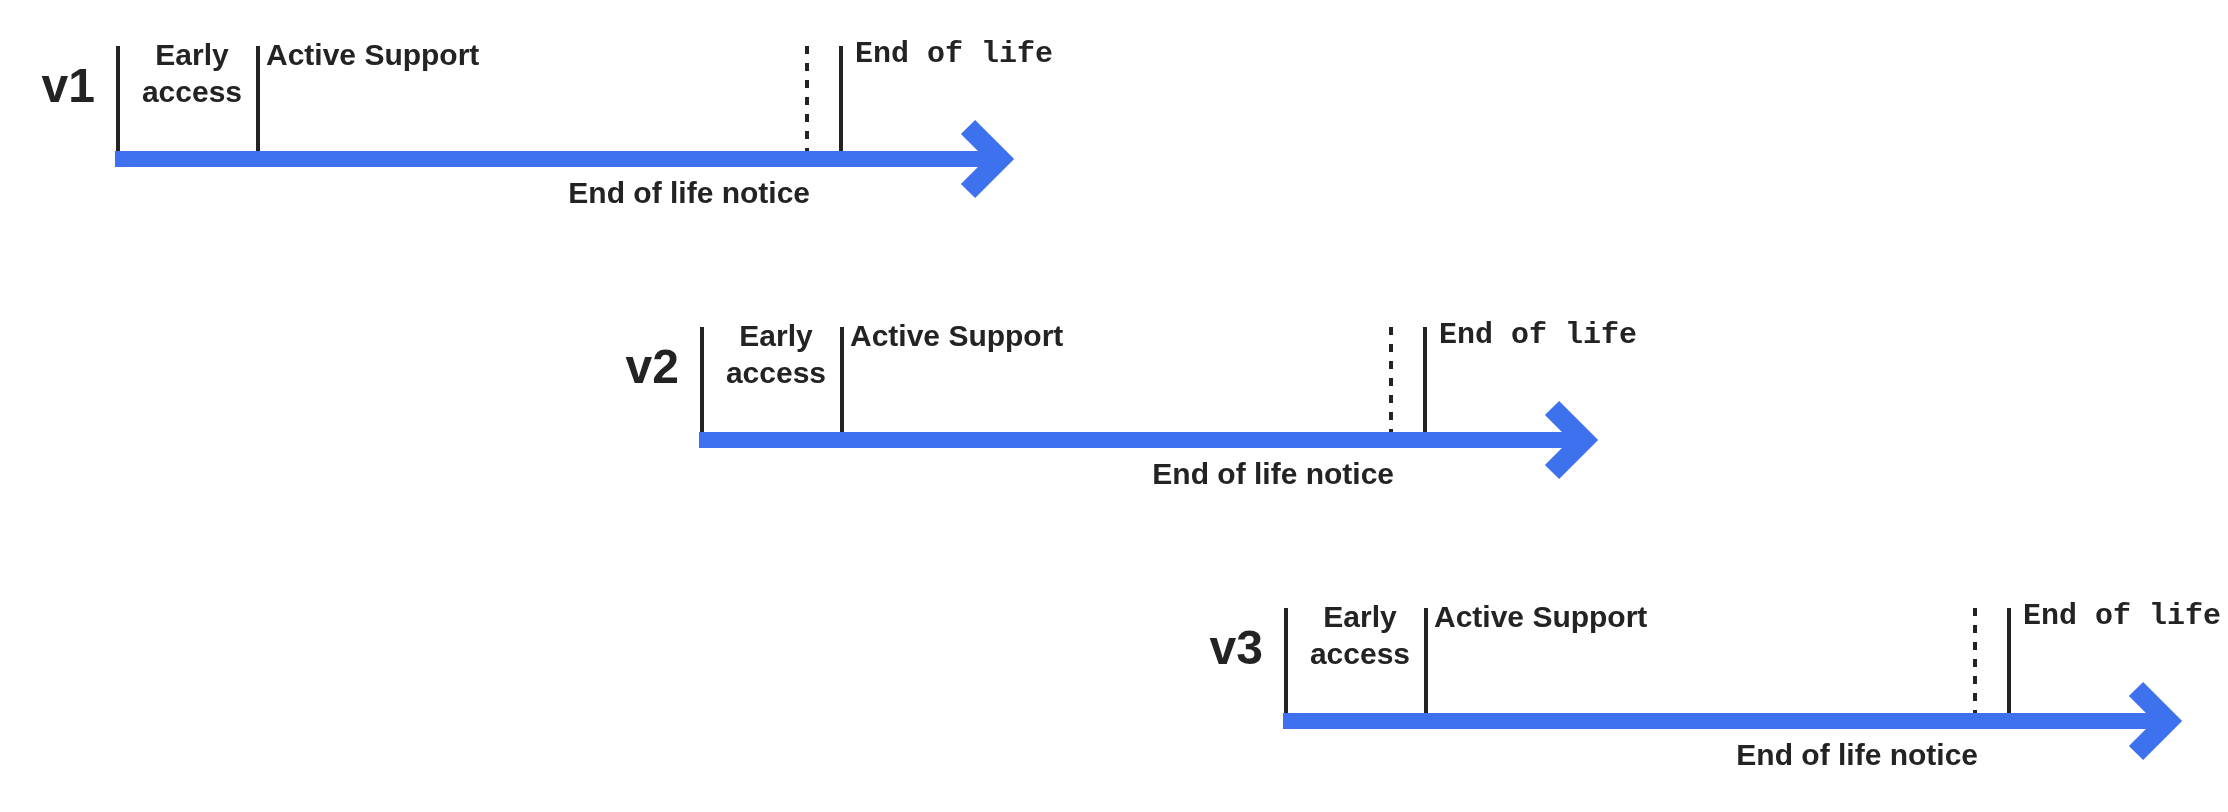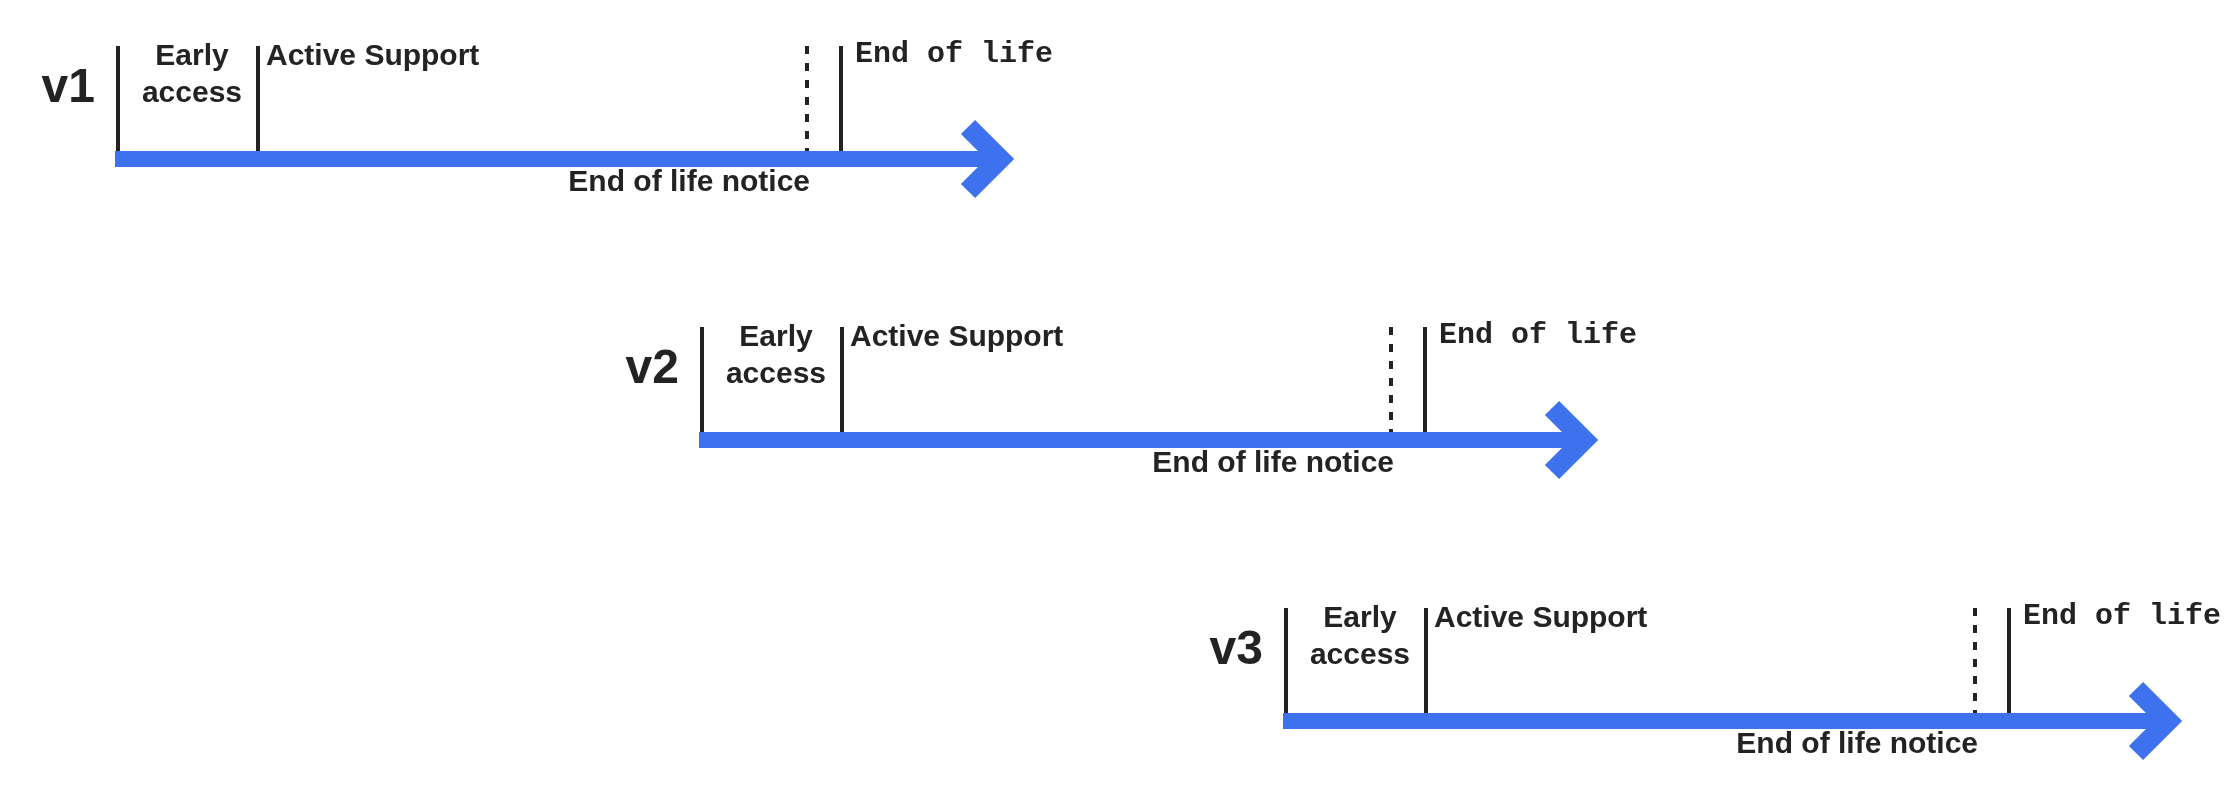--- a/index.html
+++ b/index.html
@@ -40,21 +40,21 @@
   .phase-label{
     position:absolute;top:36px;
     font-size:30px;font-weight:700;color:var(--text);
     line-height:37px;
     white-space:nowrap;
   }
   .phase-label.early{left:136px;width:112px;white-space:normal;text-align:center;}
   .phase-label.active{left:266px;}
   .phase-label.eol{left:855px;font-family:Liberation Mono, monospace;}
   .notice-label{
-    position:absolute;top:164px;left:0;width:810px;
+    position:absolute;top:176px;left:0;width:810px;
     text-align:right;
     font-size:30px;font-weight:700;color:var(--text);
     line-height:34px;white-space:nowrap;
   }
 </style>
 </head>
 <body>
 
 <div class="canvas">
 

